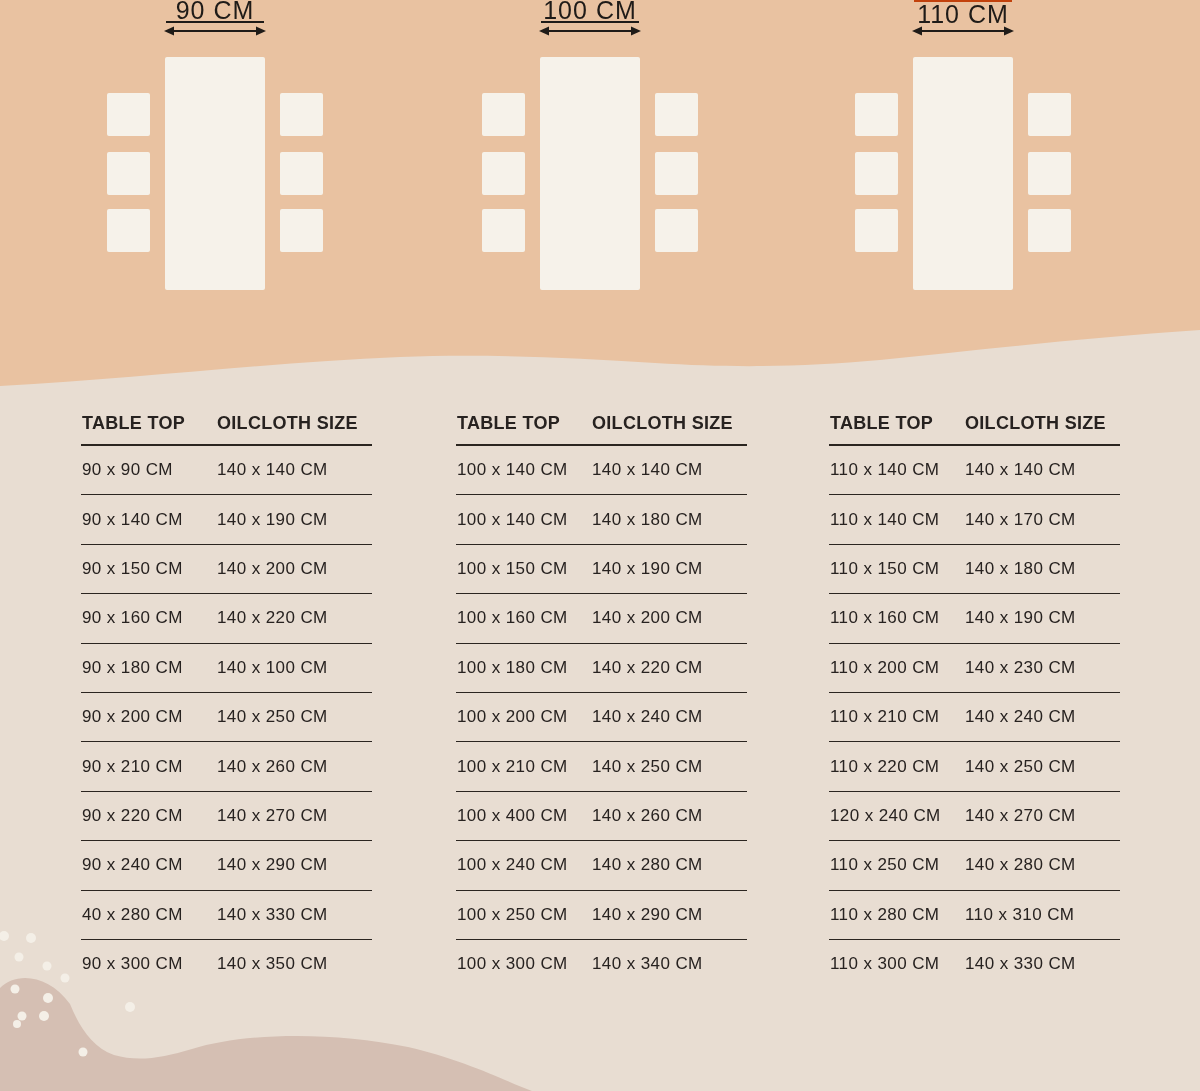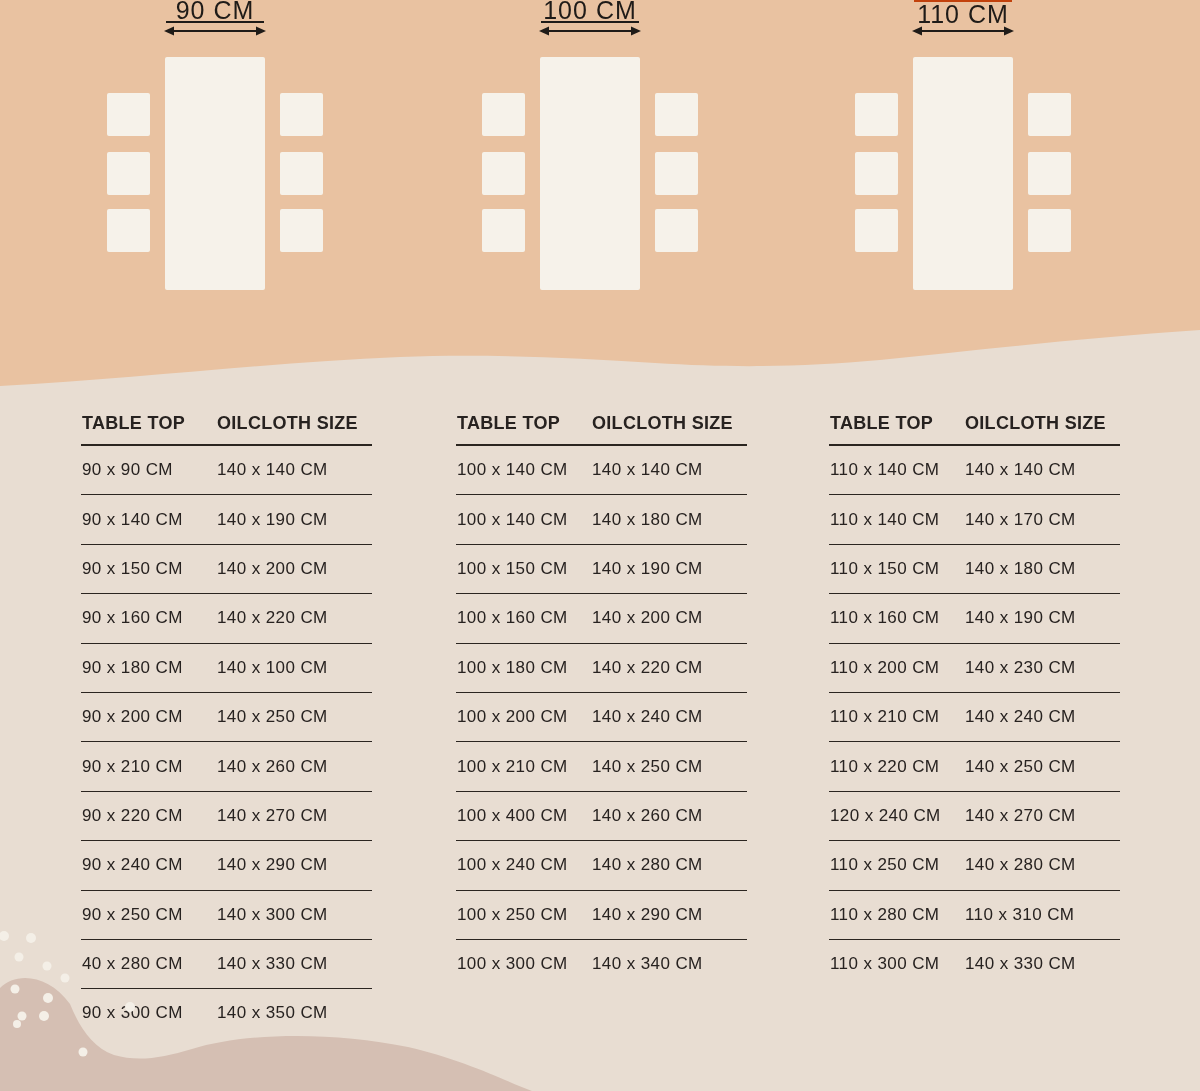--- a/index.html
+++ b/index.html
@@ -141,24 +141,20 @@
         <div class="row">
           <span class="cell col1">90 x 220 CM</span>
           <span class="cell col2">140 x 270 CM</span>
         </div>
 
         <div class="row">
           <span class="cell col1">90 x 240 CM</span>
           <span class="cell col2">140 x 290 CM</span>
         </div>
 
-        <div class="row">
-          <span class="cell col1">90 x 250 CM</span>
-          <span class="cell col2">140 x 300 CM</span>
-        </div>
 
         <div class="row">
           <span class="cell col1">40 x 280 CM</span>
           <span class="cell col2">140 x 330 CM</span>
         </div>
 
         <div class="row">
           <span class="cell col1">90 x 300 CM</span>
           <span class="cell col2">140 x 350 CM</span>
         </div>

